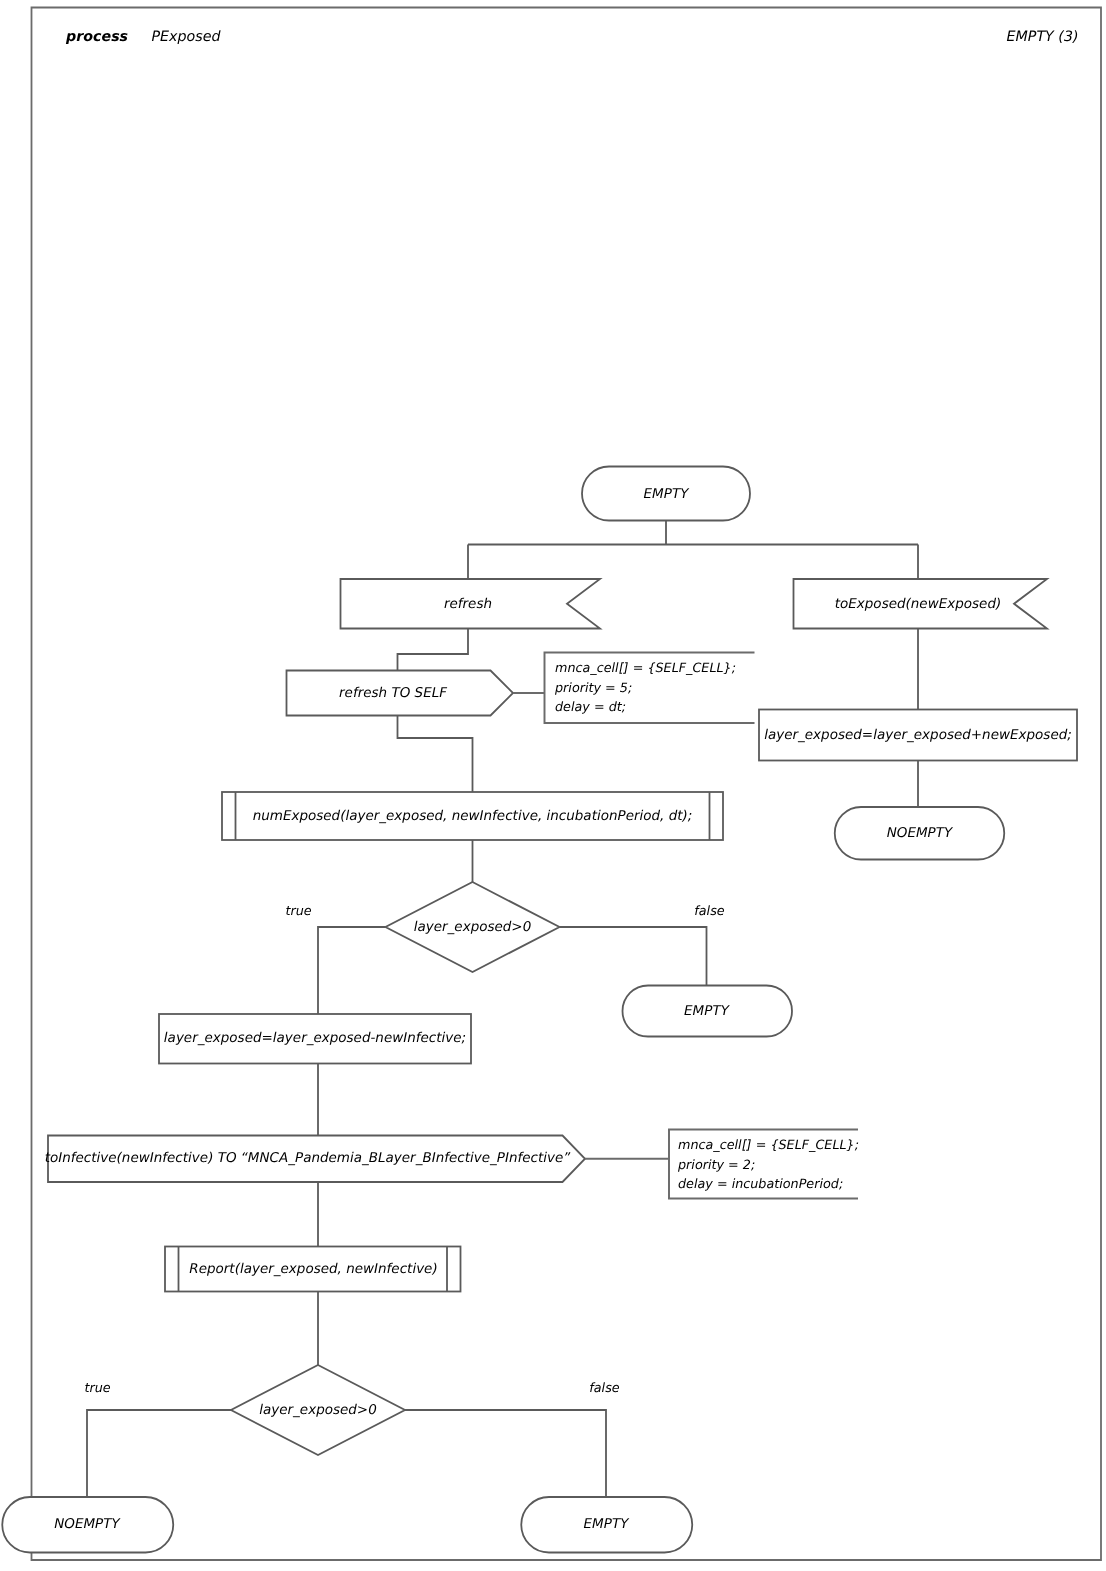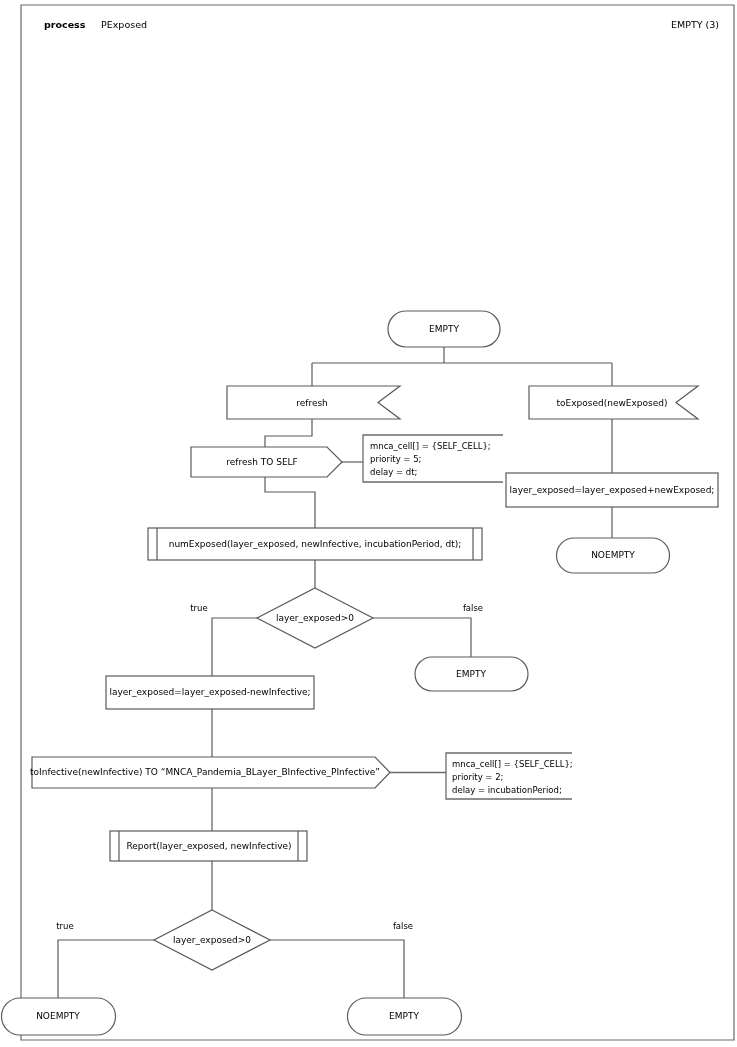--- a/index.html
+++ b/index.html
@@ -13,20 +13,21 @@
     height: 1047px;
     position: relative;
     overflow: hidden;
     color: #000;
   }
   #diagram-root {
     position: absolute;
     left: 0; top: 0;
     width: 737px;
     height: 991px;
+    font-style: italic;
   }
   svg#sdl-canvas {
     position: absolute;
     left: 0; top: 0;
     width: 737px;
     height: 1047px;
     display: block;
   }
   .frame-line {
     fill: none;

